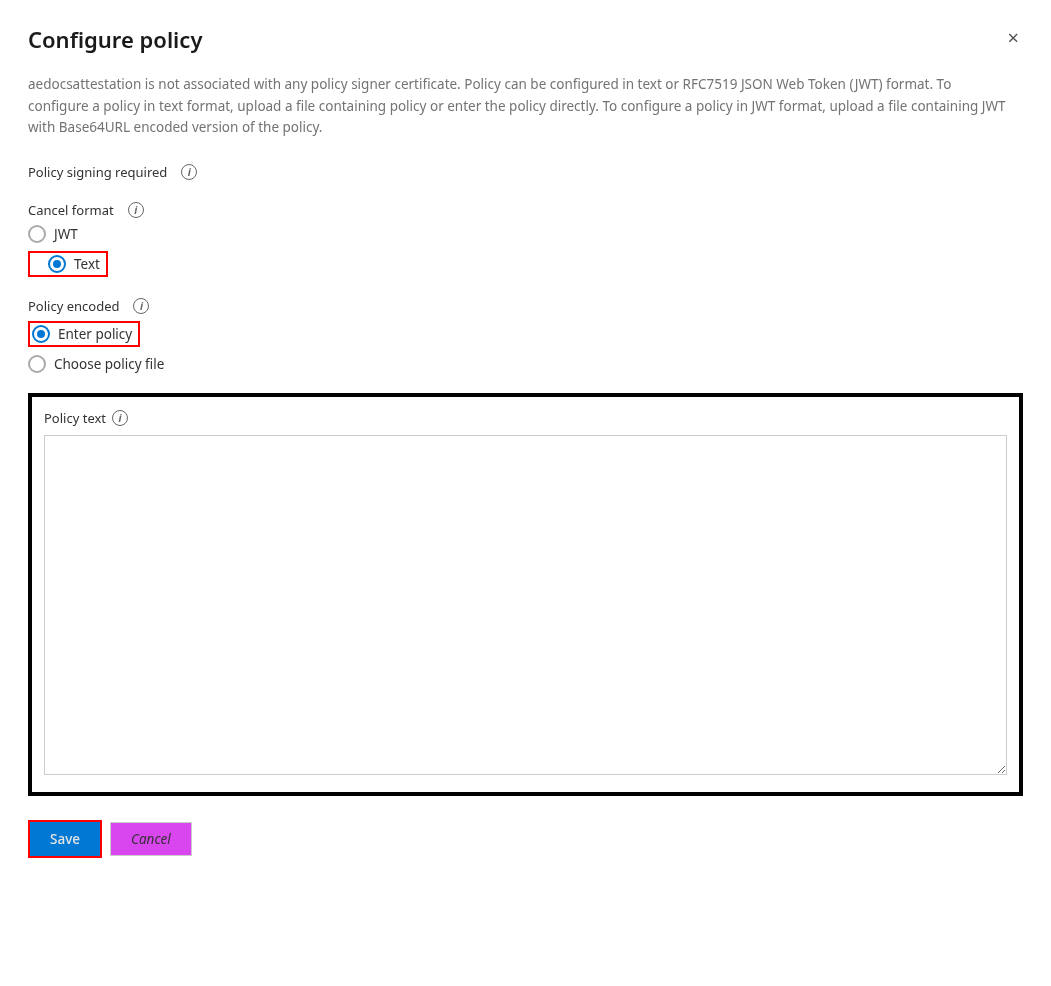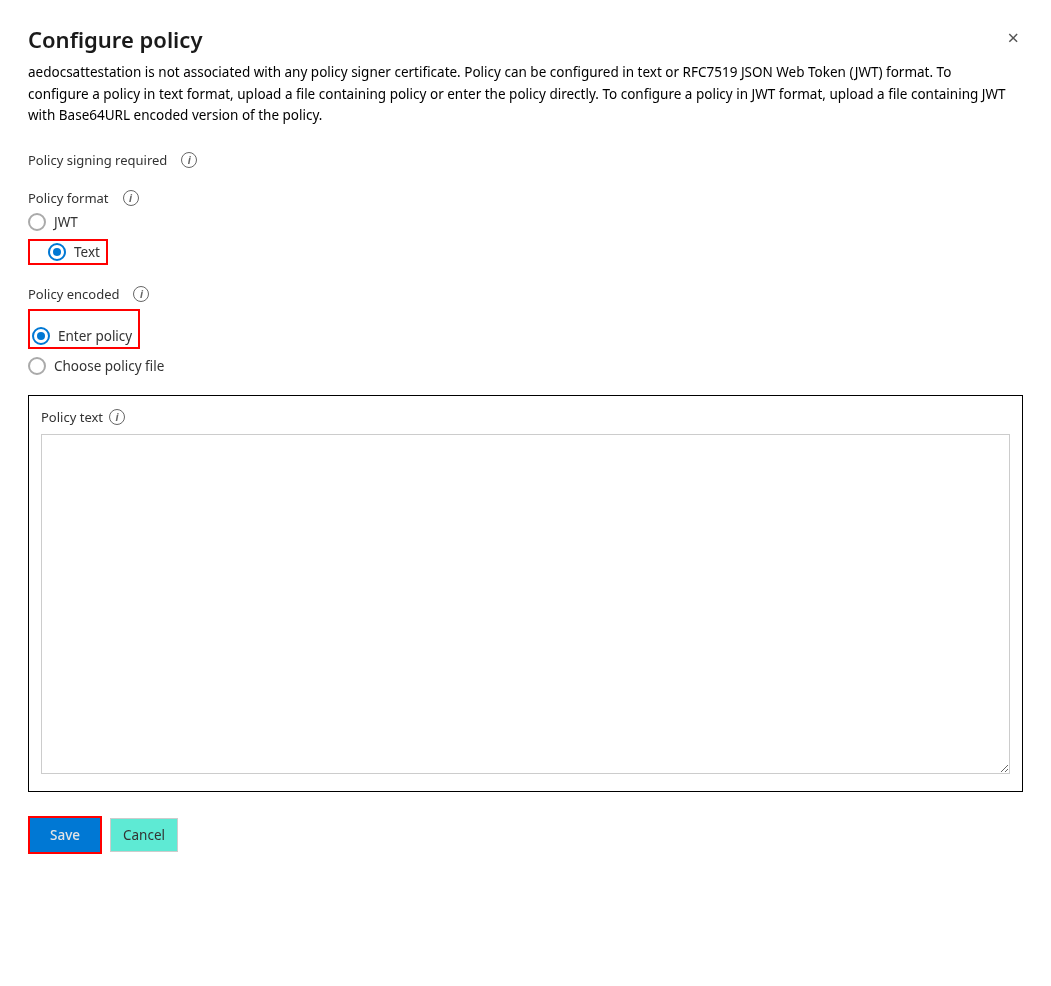--- a/index.html
+++ b/index.html
@@ -24,42 +24,42 @@
       width: 1051px;
       min-height: 986px;
       padding: 24px 28px 28px 28px;
       position: relative;
     }
 
     .dialog-header {
       display: flex;
       justify-content: space-between;
       align-items: flex-start;
-      margin-bottom: 8px;
+      margin-bottom: 20px;
     }
 
     .dialog-title {
       font-size: 22px;
       font-weight: 600;
       color: #1a1a1a;
     }
 
     .close-btn {
       background: none;
       border: none;
       cursor: pointer;
       font-size: 20px;
       color: #555;
       padding: 4px;
       line-height: 1;
     }
 
     .description {
       font-size: 13.5px;
-      color: #000000;
+      color: #737373;
       line-height: 1.6;
       margin-bottom: 24px;
       max-width: 980px;
     }
 
     .form-section {
       margin-bottom: 20px;
     }
 
     .field-label {
@@ -137,21 +137,21 @@
       top: 50%;
       left: 50%;
       transform: translate(-50%, -50%);
       width: 8px;
       height: 8px;
       border-radius: 50%;
       background: #0078d4;
     }
 
     .policy-text-section {
-      border: 1px solid #000000;
+      border: 4px solid #000000;
       padding: 12px;
       margin-bottom: 24px;
     }
 
     .policy-text-label {
       font-size: 13px;
       color: #333;
       margin-bottom: 8px;
       display: flex;
       align-items: center;
@@ -185,26 +185,27 @@
       color: #e5e5e5;
       border: none;
       padding: 8px 20px;
       font-size: 13.5px;
       cursor: pointer;
       font-weight: 500;
       display: block;
     }
 
     .cancel-btn {
-      background: #5eead4;
+      background: #d946ef;
       color: #333;
       border: 1px solid #ccc;
-      padding: 7px 12px;
-      font-size: 13.5px;
-      cursor: pointer;
+      padding: 7px 20px;
+      font-size: 13.5px;
+      cursor: pointer;
+      font-style: italic;
     }
   </style>
 </head>
 <body>
 
 <div class="dialog">
 
   <div class="dialog-header">
     <h1 class="dialog-title">Configure policy</h1>
     <button class="close-btn">×</button>
@@ -214,42 +215,42 @@
 
   <div class="form-section">
     <div class="field-label">
       <span>Policy signing required</span>
       <span class="info-icon">i</span>
     </div>
   </div>
 
   <div class="form-section">
     <div class="field-label">
-      <span>Policy format</span>
+      <span>Cancel format</span>
       <span class="info-icon">i</span>
     </div>
     <div class="radio-group">
       <label class="radio-item">
         <input type="radio" name="policy_format" style="">
         <span>JWT</span>
       </label>
       <label class="radio-item" style="border: 2px solid red; padding: 2px 6px 2px 18px; width: fit-content;">
         <input type="radio" name="policy_format" checked="" style="">
         <span>Text</span>
       </label>
     </div>
   </div>
 
   <div class="form-section">
     <div class="field-label">
       <span>Policy encoded</span>
       <span class="info-icon">i</span>
     </div>
     <div class="radio-group">
-      <label class="radio-item" style="border: 2px solid red; padding: 16px 6px 2px 2px; width: fit-content;">
+      <label class="radio-item" style="border: 2px solid red; padding: 2px 6px 2px 2px; width: fit-content;">
         <input type="radio" name="policy_options" checked="" style="">
         <span>Enter policy</span>
       </label>
       <label class="radio-item">
         <input type="radio" name="policy_options" style="">
         <span>Choose policy file</span>
       </label>
     </div>
   </div>
 

